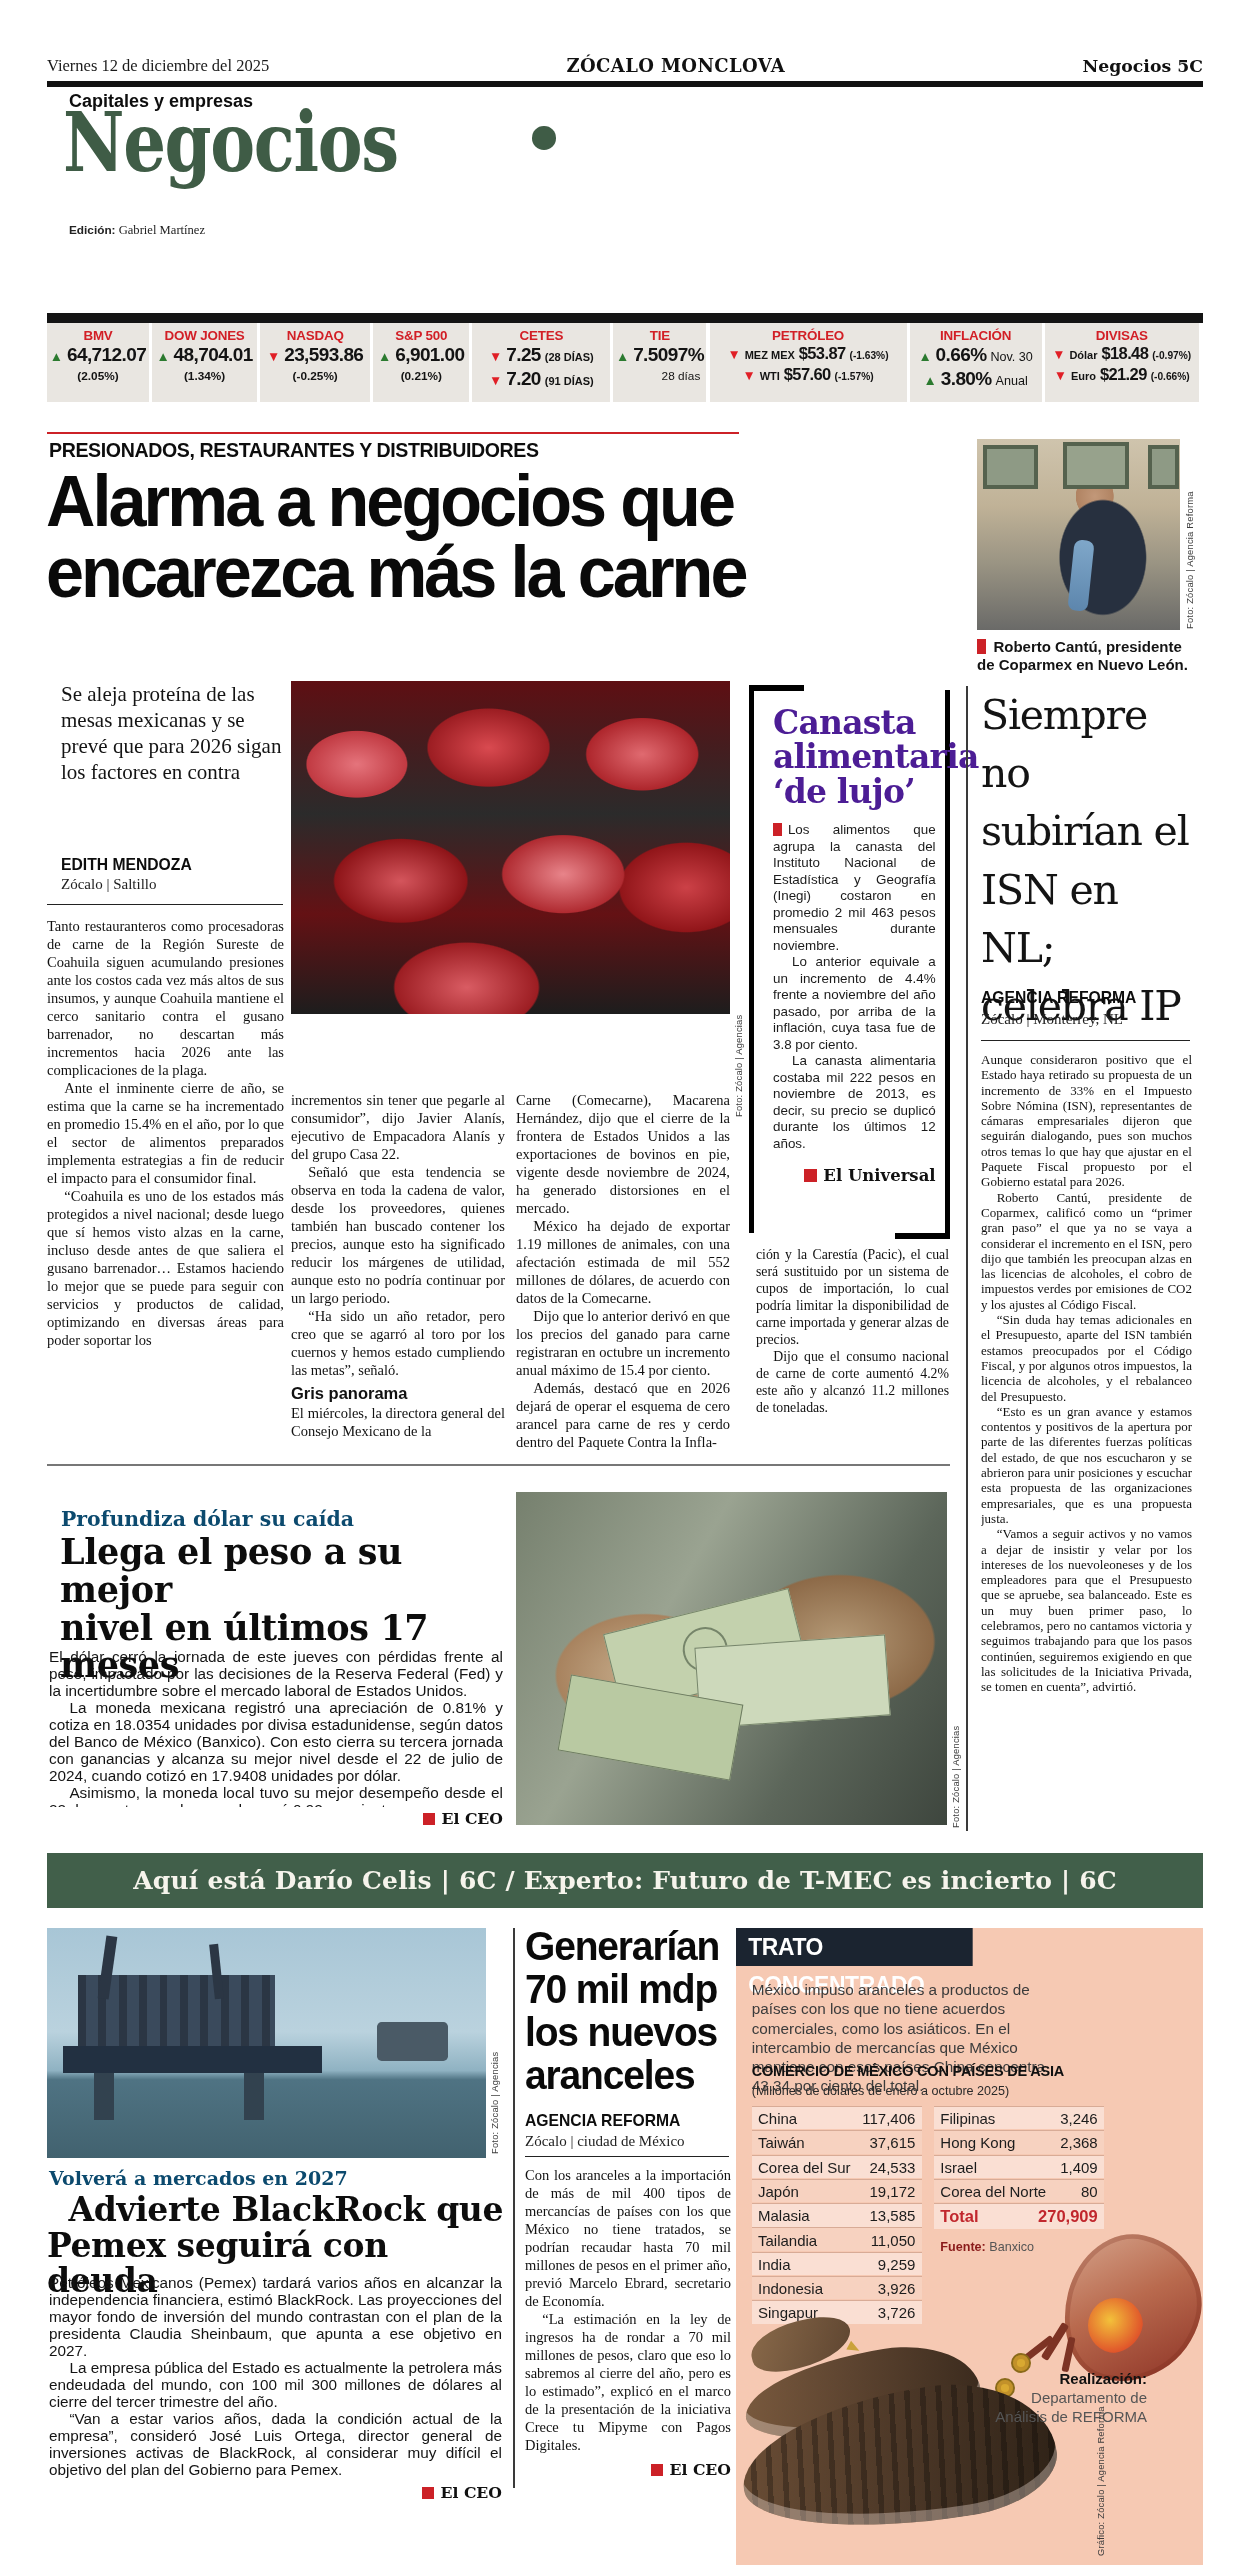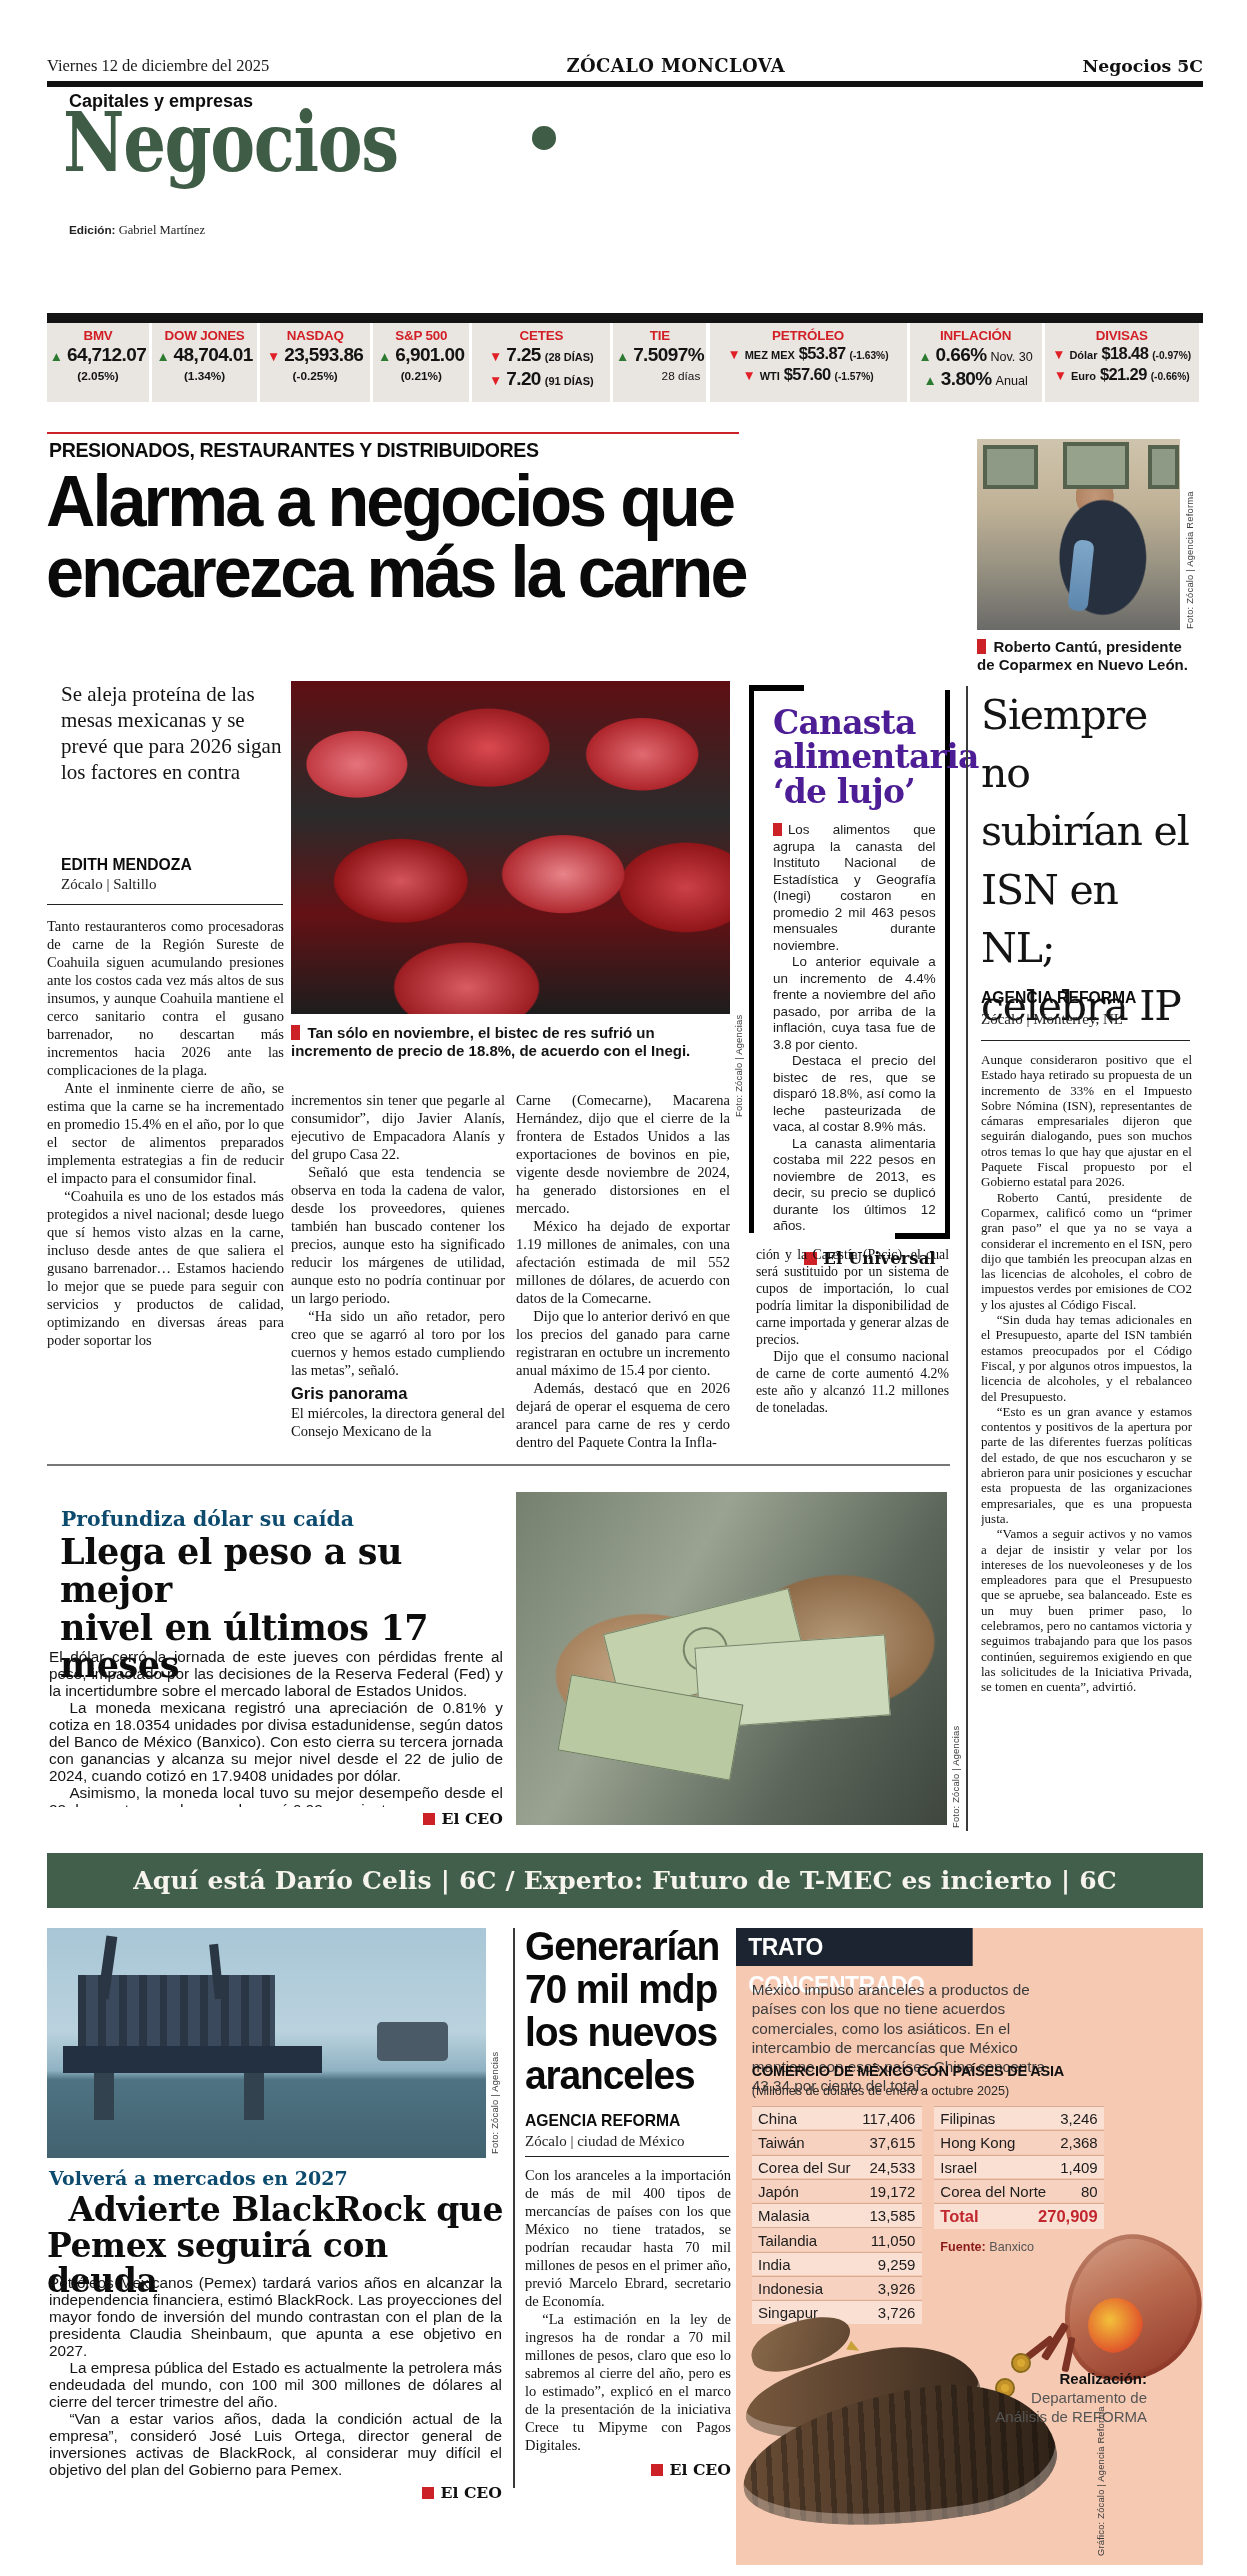--- a/index.html
+++ b/index.html
@@ -284,23 +284,20 @@
   <div class="abs photo" style="left:291px;top:681px;width:439px;height:333px;background:
       radial-gradient(ellipse 71px 47px at 15% 25%,#e5747c 0%,#c13a42 70%,rgba(0,0,0,0) 72%),
       radial-gradient(ellipse 86px 55px at 45% 20%,#d94a50 0%,#9c1d22 70%,rgba(0,0,0,0) 72%),
       radial-gradient(ellipse 79px 51px at 80% 22%,#e06a70 0%,#ae262c 70%,rgba(0,0,0,0) 72%),
       radial-gradient(ellipse 94px 59px at 25% 60%,#d4555c 0%,#8e1418 70%,rgba(0,0,0,0) 72%),
       radial-gradient(ellipse 86px 55px at 62% 58%,#e8848a 0%,#b02b31 70%,rgba(0,0,0,0) 72%),
       radial-gradient(ellipse 94px 63px at 90% 62%,#cc4147 0%,#911519 70%,rgba(0,0,0,0) 72%),
       radial-gradient(ellipse 102px 63px at 40% 92%,#d95c63 0%,#9c1d22 70%,rgba(0,0,0,0) 72%),
       linear-gradient(180deg,#5e0f13 0%,#2b2b2b 40%,#641114 70%,#1d1d1d 100%);"></div>
   <div class="abs v-credit" style="left:733px;top:889px;height:228px;">Foto: Zócalo | Agencias</div>
-  <div class="abs cap" style="left:291px;top:1024px;width:439px;">
-    <span class="sq"></span><span>Tan sólo en noviembre, el bistec de res sufrió un incremento de precio de 18.8%, de acuerdo con el Inegi.</span>
-  </div>
 
   <div class="abs bodycol" style="left:291px;top:1091px;width:214px;height:373px;">
     <p class="first">incrementos sin tener que pegarle al consumidor”, dijo Javier Alanís, ejecutivo de Empacadora Alanís y del grupo Casa 22.</p>
     <p>Señaló que esta tendencia se observa en toda la cadena de valor, desde los proveedores, quienes también han buscado contener los precios, aunque esto ha significado reducir los márgenes de utilidad, aunque esto no podría continuar por un largo periodo.</p>
     <p>“Ha sido un año retador, pero creo que se agarró al toro por los cuernos y hemos estado cumpliendo las metas”, señaló.</p>
     <div class="subhead-s">Gris panorama</div>
     <p class="first">El miércoles, la directora general del Consejo Mexicano de la</p>
   </div>
   <div class="abs bodycol" style="left:516px;top:1091px;width:214px;height:373px;">
     <p class="first">Carne (Comecarne), Macarena Hernández, dijo que el cierre de la frontera de Estados Unidos a las exportaciones de bovinos en pie, vigente desde noviembre de 2024, ha generado distorsiones en el mercado.</p>
@@ -311,21 +308,20 @@
 
   <div class="abs canasta" style="left:749px;top:690px;width:201px;height:543px;padding:15.7px 9.4px 0 19px;">
     <div class="canasta-title">
       <div>Canasta</div>
       <div>alimentaria</div>
       <div>‘de lujo’</div>
     </div>
     <div class="canasta-body" style="margin-top:12.6px;">
       <p class="first"><span class="sq"></span><span>Los alimentos que agrupa la canasta del Instituto Nacional de Estadística y Geografía (Inegi) costaron en promedio 2 mil 463 pesos mensuales durante noviembre.</span></p>
       <p>Lo anterior equivale a un incremento de 4.4% frente a noviembre del año pasado, por arriba de la inflación, cuya tasa fue de 3.8 por ciento.</p>
-      <p>Destaca el precio del bistec de res, que se disparó 18.8%, así como la leche pasteurizada de vaca, al costar 8.9% más.</p>
       <p>La canasta alimentaria costaba mil 222 pesos en noviembre de 2013, es decir, su precio se duplicó durante los últimos 12 años.</p>
     </div>
     <div class="canasta-credit" style="margin-top:14px;">
       <span class="sq"></span><span>El Universal</span>
     </div>
   </div>
   <div class="abs" style="left:749px;top:685px;width:55px;height:5.5px;background:#000;"></div>
   <div class="abs" style="left:895px;top:1233px;width:55px;height:5.5px;background:#000;"></div>
 
   <div class="abs bodycol" style="left:756px;top:1246px;width:193px;height:217px;font-size:13.8px;line-height:17px;">

